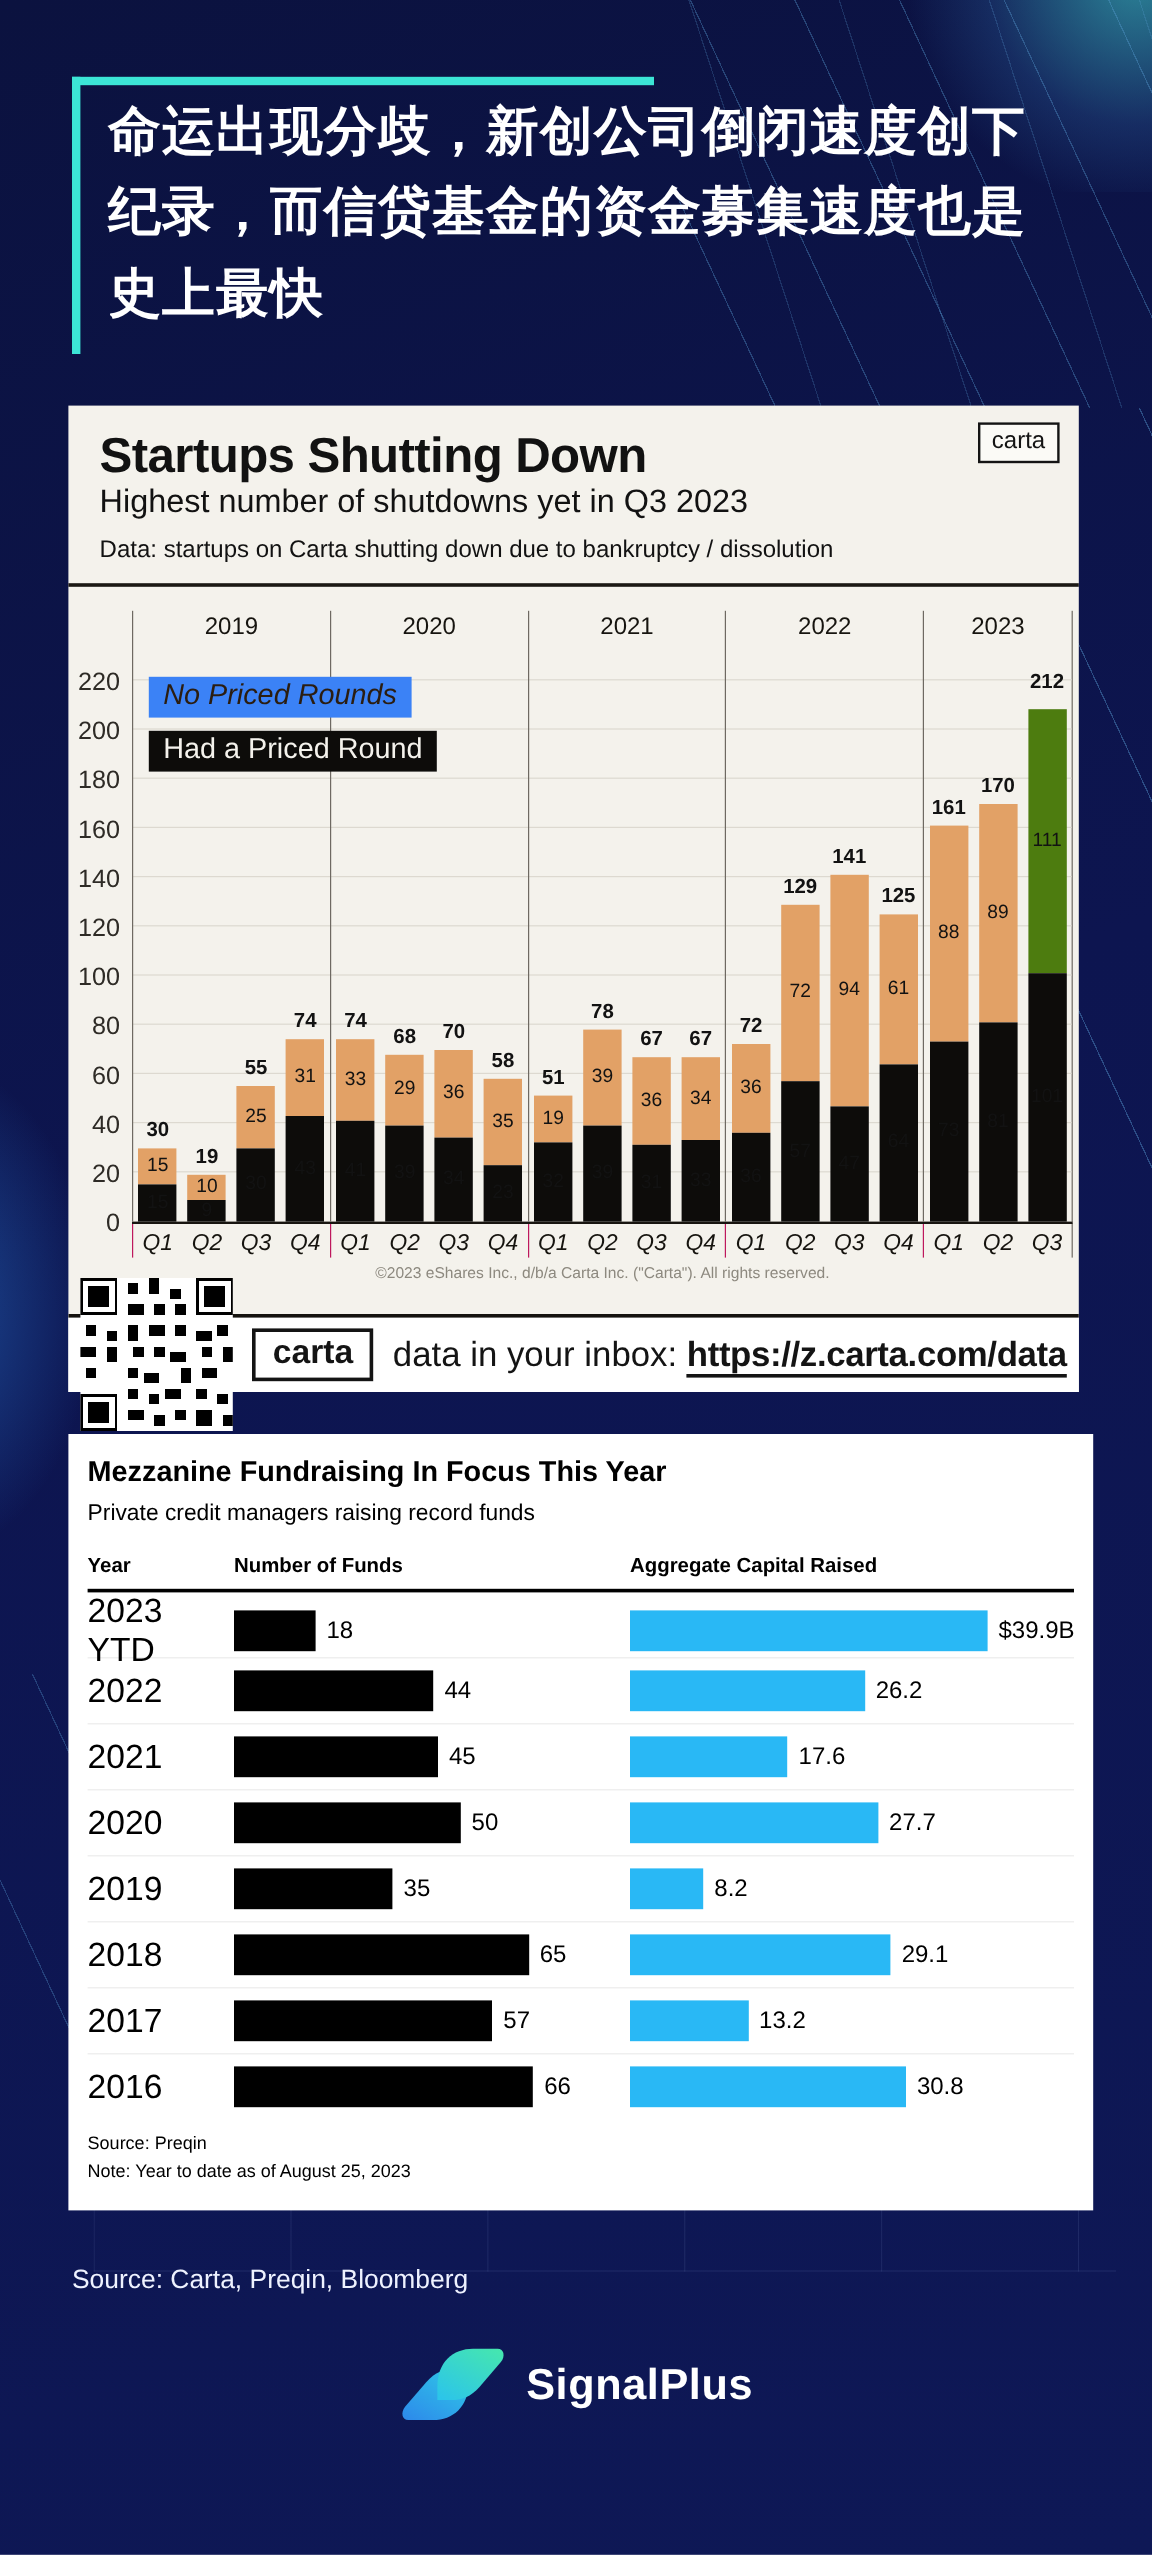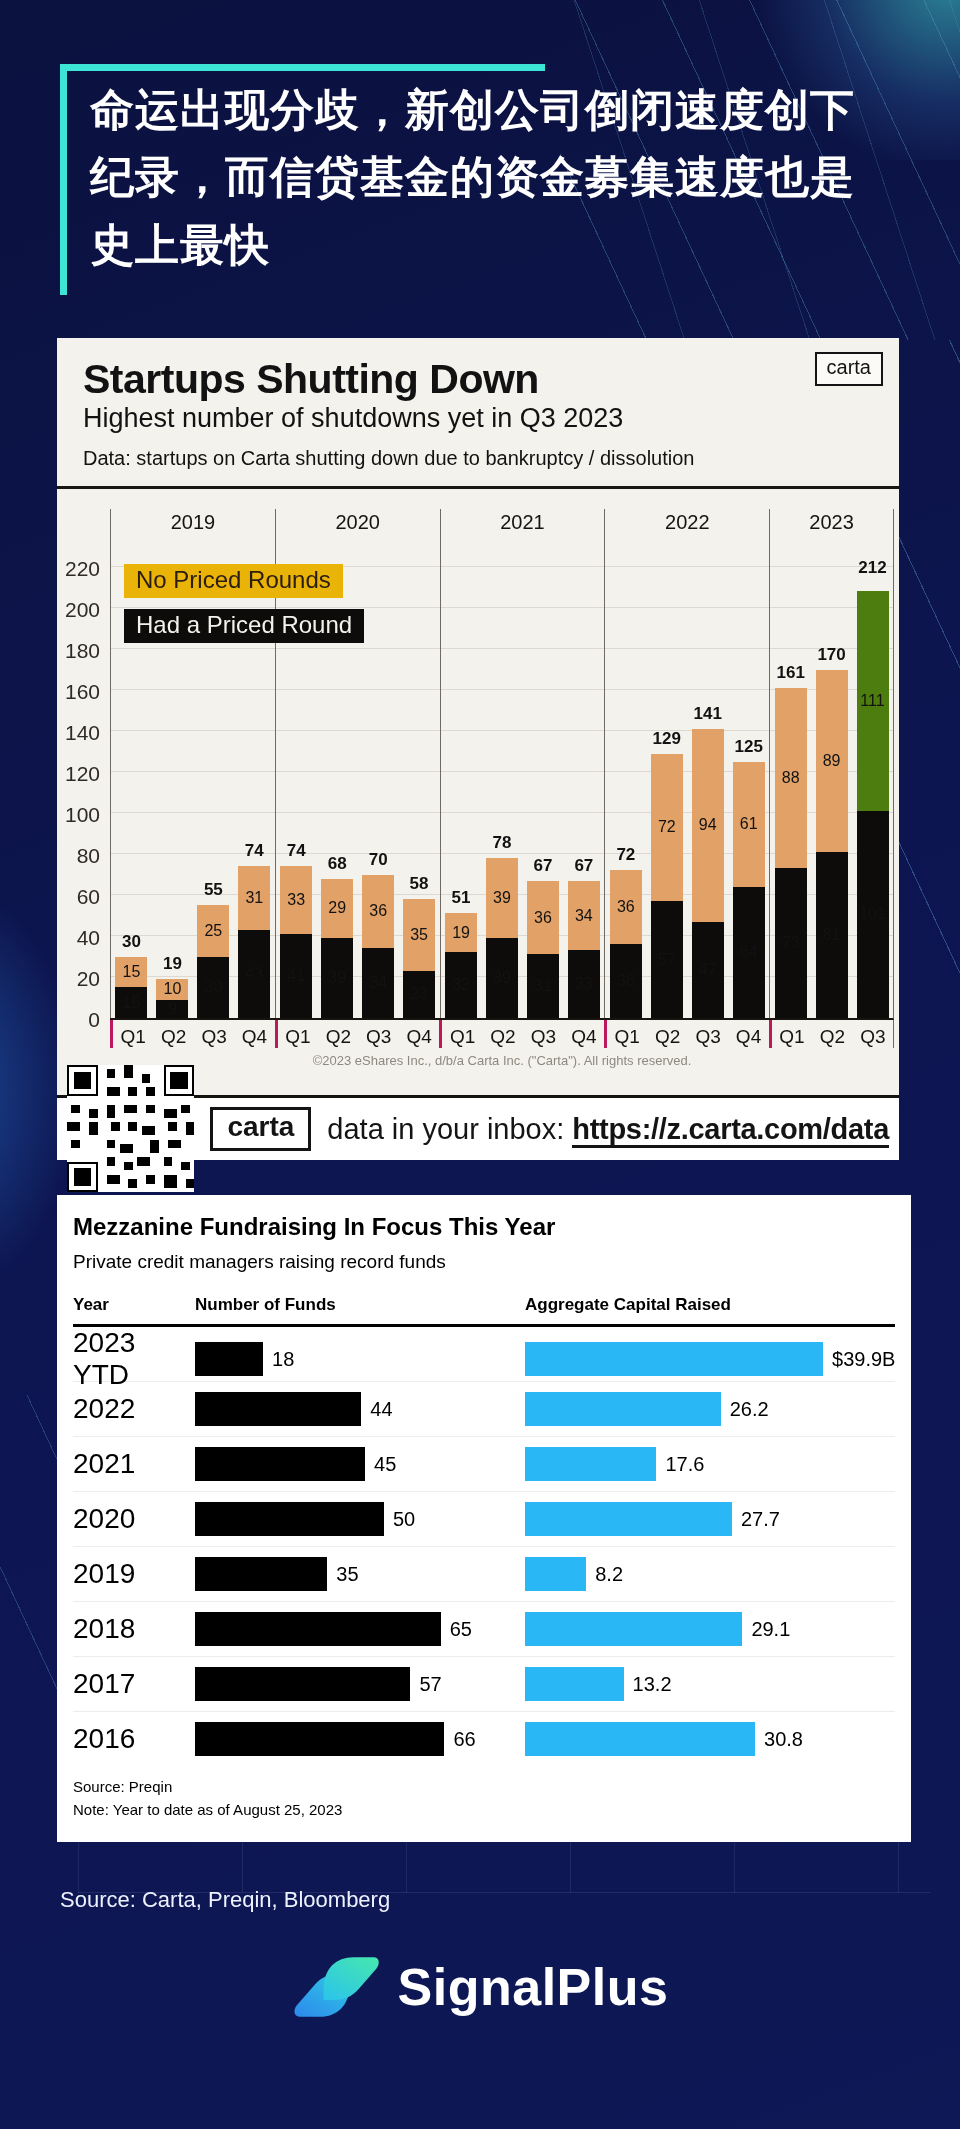--- a/index.html
+++ b/index.html
@@ -48,21 +48,21 @@
   .plot{flex:1;position:relative;display:flex;border-bottom:2px solid #181510;border-right:1px solid #6e6962;}
   .gridlayer{position:absolute;inset:0;z-index:0;}
   .gline{position:absolute;left:0;right:0;height:1px;background:#ddd9d0;}
   .grp{border-left:1px solid #6e6962;display:flex;align-items:flex-end;justify-content:space-around;position:relative;z-index:1;}
   .slot{width:32px;position:relative;display:flex;flex-direction:column;align-items:center;}
   .seg{width:100%;display:flex;align-items:center;justify-content:center;font-size:16px;line-height:1;overflow:visible;}
   .total{position:absolute;left:50%;transform:translateX(-50%);font-weight:700;font-size:17px;white-space:nowrap;color:#121212;}
   .legend{position:absolute;top:24px;left:14px;z-index:2;display:flex;flex-direction:column;align-items:flex-start;gap:11px;}
   .chip{font-size:24px;padding:2px 12px 4px;}
   .q-row{display:flex;margin-left:53px;border-right:1px solid #6e6962;}
-  .grp-q{display:flex;border-left:3px solid #be185d;}
+  .grp-q{display:flex;border-left:1px solid #be185d;font-style:italic;}
   .q{flex:1;text-align:center;font-size:19px;padding:6px 0 0;color:#16140f;}
   .copyright{text-align:center;font-size:13px;color:#8d897f;margin-top:5px;margin-left:53px;}
   .cc-footer{position:absolute;left:0;right:0;bottom:0;height:62px;background:#ffffff;
     border-top:3px solid #15130f;display:flex;align-items:center;padding:0 10px;gap:16px;}
   .footer-carta{border:3px solid #141414;font-size:28px;font-weight:600;padding:1px 14px 5px;color:#141414;}
   .footer-text{font-size:29px;color:#141414;white-space:nowrap;}
   .footer-url{font-weight:700;border-bottom:3px solid #141414;margin-left:8px;letter-spacing:-0.3px;}
   
   .mezz-card{position:absolute;left:57px;top:1195px;width:854px;height:647px;background:#ffffff;
     padding:18px 16px;box-sizing:border-box;color:#000;overflow:hidden;}
@@ -74,21 +74,21 @@
   .mz-row:last-of-type{border-bottom:none;}
   .mz-year{font-size:28px;}
   .bar-cell{display:flex;align-items:center;}
   .fund-bar{height:34px;}
   .cap-bar{height:34px;}
   .bar-val{font-size:20px;margin-left:9px;white-space:nowrap;}
   .mz-foot{margin-top:10px;font-size:15px;line-height:1.5;}
   
   .page-source{position:absolute;left:60px;top:1887px;font-size:22px;color:#eef2ff;}
   .brand{position:absolute;top:1948px;left:50%;transform:translateX(-50%);display:flex;align-items:center;gap:16px;}
-  .brand-text{font-size:52px;font-weight:800;color:#ffffff;letter-spacing:0.5px;}
+  .brand-text{font-size:36px;font-weight:800;color:#ffffff;letter-spacing:0.5px;}
 </style>
 </head>
 <body>
 
 <div class="deco glow-tr"></div>
 <div class="deco lines-tr"></div>
 <div class="deco lines-right"></div>
 <div class="deco lines-bl"></div>
 <div class="deco glow-left"></div>
 <div class="deco grid-bottom"></div>
@@ -139,21 +139,21 @@
             <div class="gline" style="bottom: 164px;"></div>
             <div class="gline" style="bottom: 205px;"></div>
             <div class="gline" style="bottom: 246px;"></div>
             <div class="gline" style="bottom: 287px;"></div>
             <div class="gline" style="bottom: 328px;"></div>
             <div class="gline" style="bottom: 369px;"></div>
             <div class="gline" style="bottom: 410px;"></div>
             <div class="gline" style="bottom: 451px;"></div>
           </div>
         <div class="legend">
-          <div class="chip" id="legendChip0" style="background: #eab308; color: rgb(43, 29, 16);">No Priced Rounds</div>
+          <div class="chip" id="legendChip0" style="background: #3b82f6; color: rgb(43, 29, 16); font-style: italic;">No Priced Rounds</div>
           <div class="chip" id="legendChip1" style="background: rgb(13, 12, 10); color: rgb(244, 242, 236);">Had a Priced Round</div>
         </div>
       <div class="grp" style="flex: 4 1 0%;">
             <div class="slot">
               <div class="total" style="bottom: 66.5px;">30</div>
               <div class="seg np" style="height: 30.75px; background: rgb(226, 161, 102);">15</div>
               <div class="seg pr" style="height: 30.75px; background: rgb(13, 12, 10);">15</div>
             </div>
             <div class="slot">
               <div class="total" style="bottom: 43.95px;">19</div>

